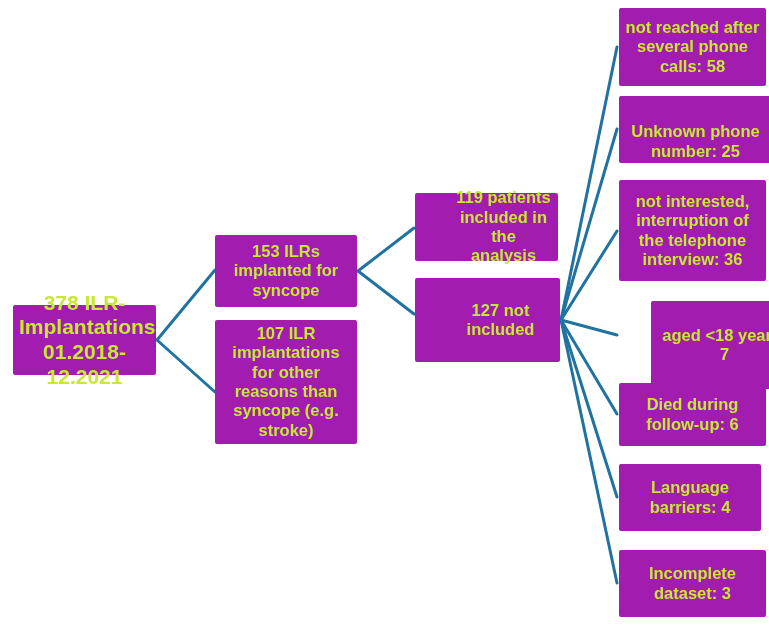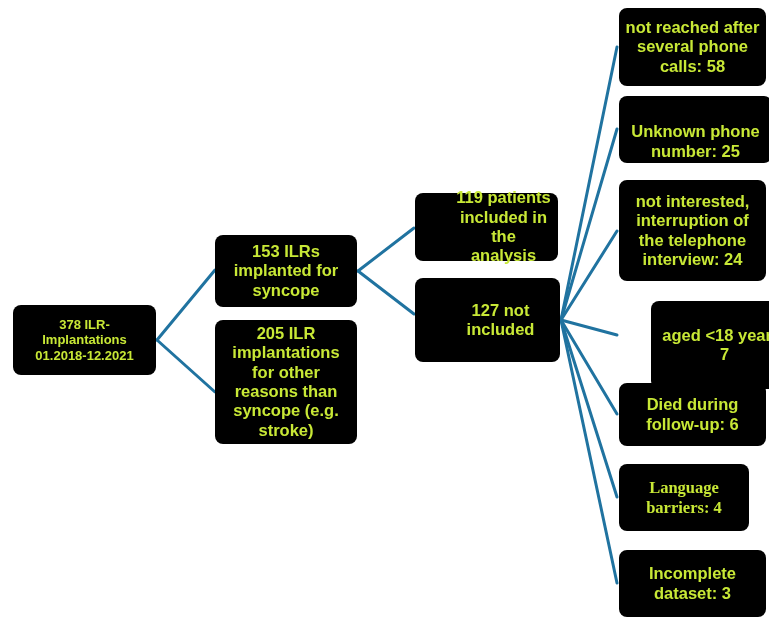--- a/index.html
+++ b/index.html
@@ -23,45 +23,45 @@
     height: 626px;
     pointer-events: none;
   }
   .node {
     position: absolute;
     box-sizing: border-box;
     display: flex;
     align-items: center;
     justify-content: center;
     text-align: center;
-    background: #000000;
-    border-radius: 8px;
+    background: #a21caf;
+    border-radius: 2px;
     color: #c8e836;
     font-weight: 600;
     line-height: 1.17;
     padding: 2px 6px;
     z-index: 2;
   }
   .node-text {
     display: block;
     width: 100%;
     white-space: pre-line;
   }
-  .n-root      { left: 13px;  top: 305px; width: 143px; height: 70px;  font-size: 13px; }
+  .n-root      { left: 13px;  top: 305px; width: 143px; height: 70px;  font-size: 21px; }
   .n-syncope   { left: 215px; top: 235px; width: 142px; height: 72px;  font-size: 16.5px; }
   .n-other     { left: 215px; top: 320px; width: 142px; height: 124px; font-size: 16.5px; }
   .n-included  { left: 415px; top: 193px; width: 143px; height: 68px;  font-size: 16.5px; padding-left: 40px; }
   .n-excluded  { left: 415px; top: 278px; width: 145px; height: 84px;  font-size: 16.5px; padding-left: 32px; }
 
   .n-r1 { left: 619px; top: 8px;   width: 147px; height: 78px; font-size: 16.5px; }
   .n-r2 { left: 619px; top: 96px;  width: 153px; height: 67px; font-size: 16.5px; align-items: flex-end; }
   .n-r3 { left: 619px; top: 180px; width: 147px; height: 101px; font-size: 16.5px; }
   .n-r4 { left: 619px; top: 301px; width: 147px; height: 88px; font-size: 16.5px; margin-left: 32px; }
   .n-r5 { left: 619px; top: 383px; width: 147px; height: 63px; font-size: 16.5px; align-items: center; }
-  .n-r6 { left: 619px; top: 464px; width: 130px; height: 67px; font-size: 16.5px; font-family: Liberation Serif, serif; }
+  .n-r6 { left: 619px; top: 464px; width: 142px; height: 67px; font-size: 16.5px; }
   .n-r7 { left: 619px; top: 550px; width: 147px; height: 67px; font-size: 16.5px; justify-content: center; }
 </style>
 </head>
 <body>
 
 <div id="canvas">
 
   <svg id="connector-layer" viewBox="0 0 769 626" width="769" height="626">
     <g stroke="#2073a0" stroke-width="3" fill="none" stroke-linecap="round">
 
@@ -87,21 +87,21 @@
 01.2018-12.2021</span>
   </div>
 
   <div class="node n-syncope">
     <span class="node-text">153 ILRs
 implanted for
 syncope</span>
   </div>
 
   <div class="node n-other">
-    <span class="node-text">205 ILR
+    <span class="node-text">107 ILR
 implantations
 for other
 reasons than
 syncope (e.g.
 stroke)</span>
   </div>
 
   <div class="node n-included">
     <span class="node-text">119 patients
 included in the
@@ -120,21 +120,21 @@
 
   <div class="node n-r2">
     <span class="node-text">Unknown phone
 number: 25</span>
   </div>
 
   <div class="node n-r3">
     <span class="node-text">not interested,
 interruption of
 the telephone
-interview: 24</span>
+interview: 36</span>
   </div>
 
   <div class="node n-r4">
     <span class="node-text">aged &lt;18 years: 7</span>
   </div>
 
   <div class="node n-r5">
     <span class="node-text">Died during
 follow-up: 6</span>
   </div>

